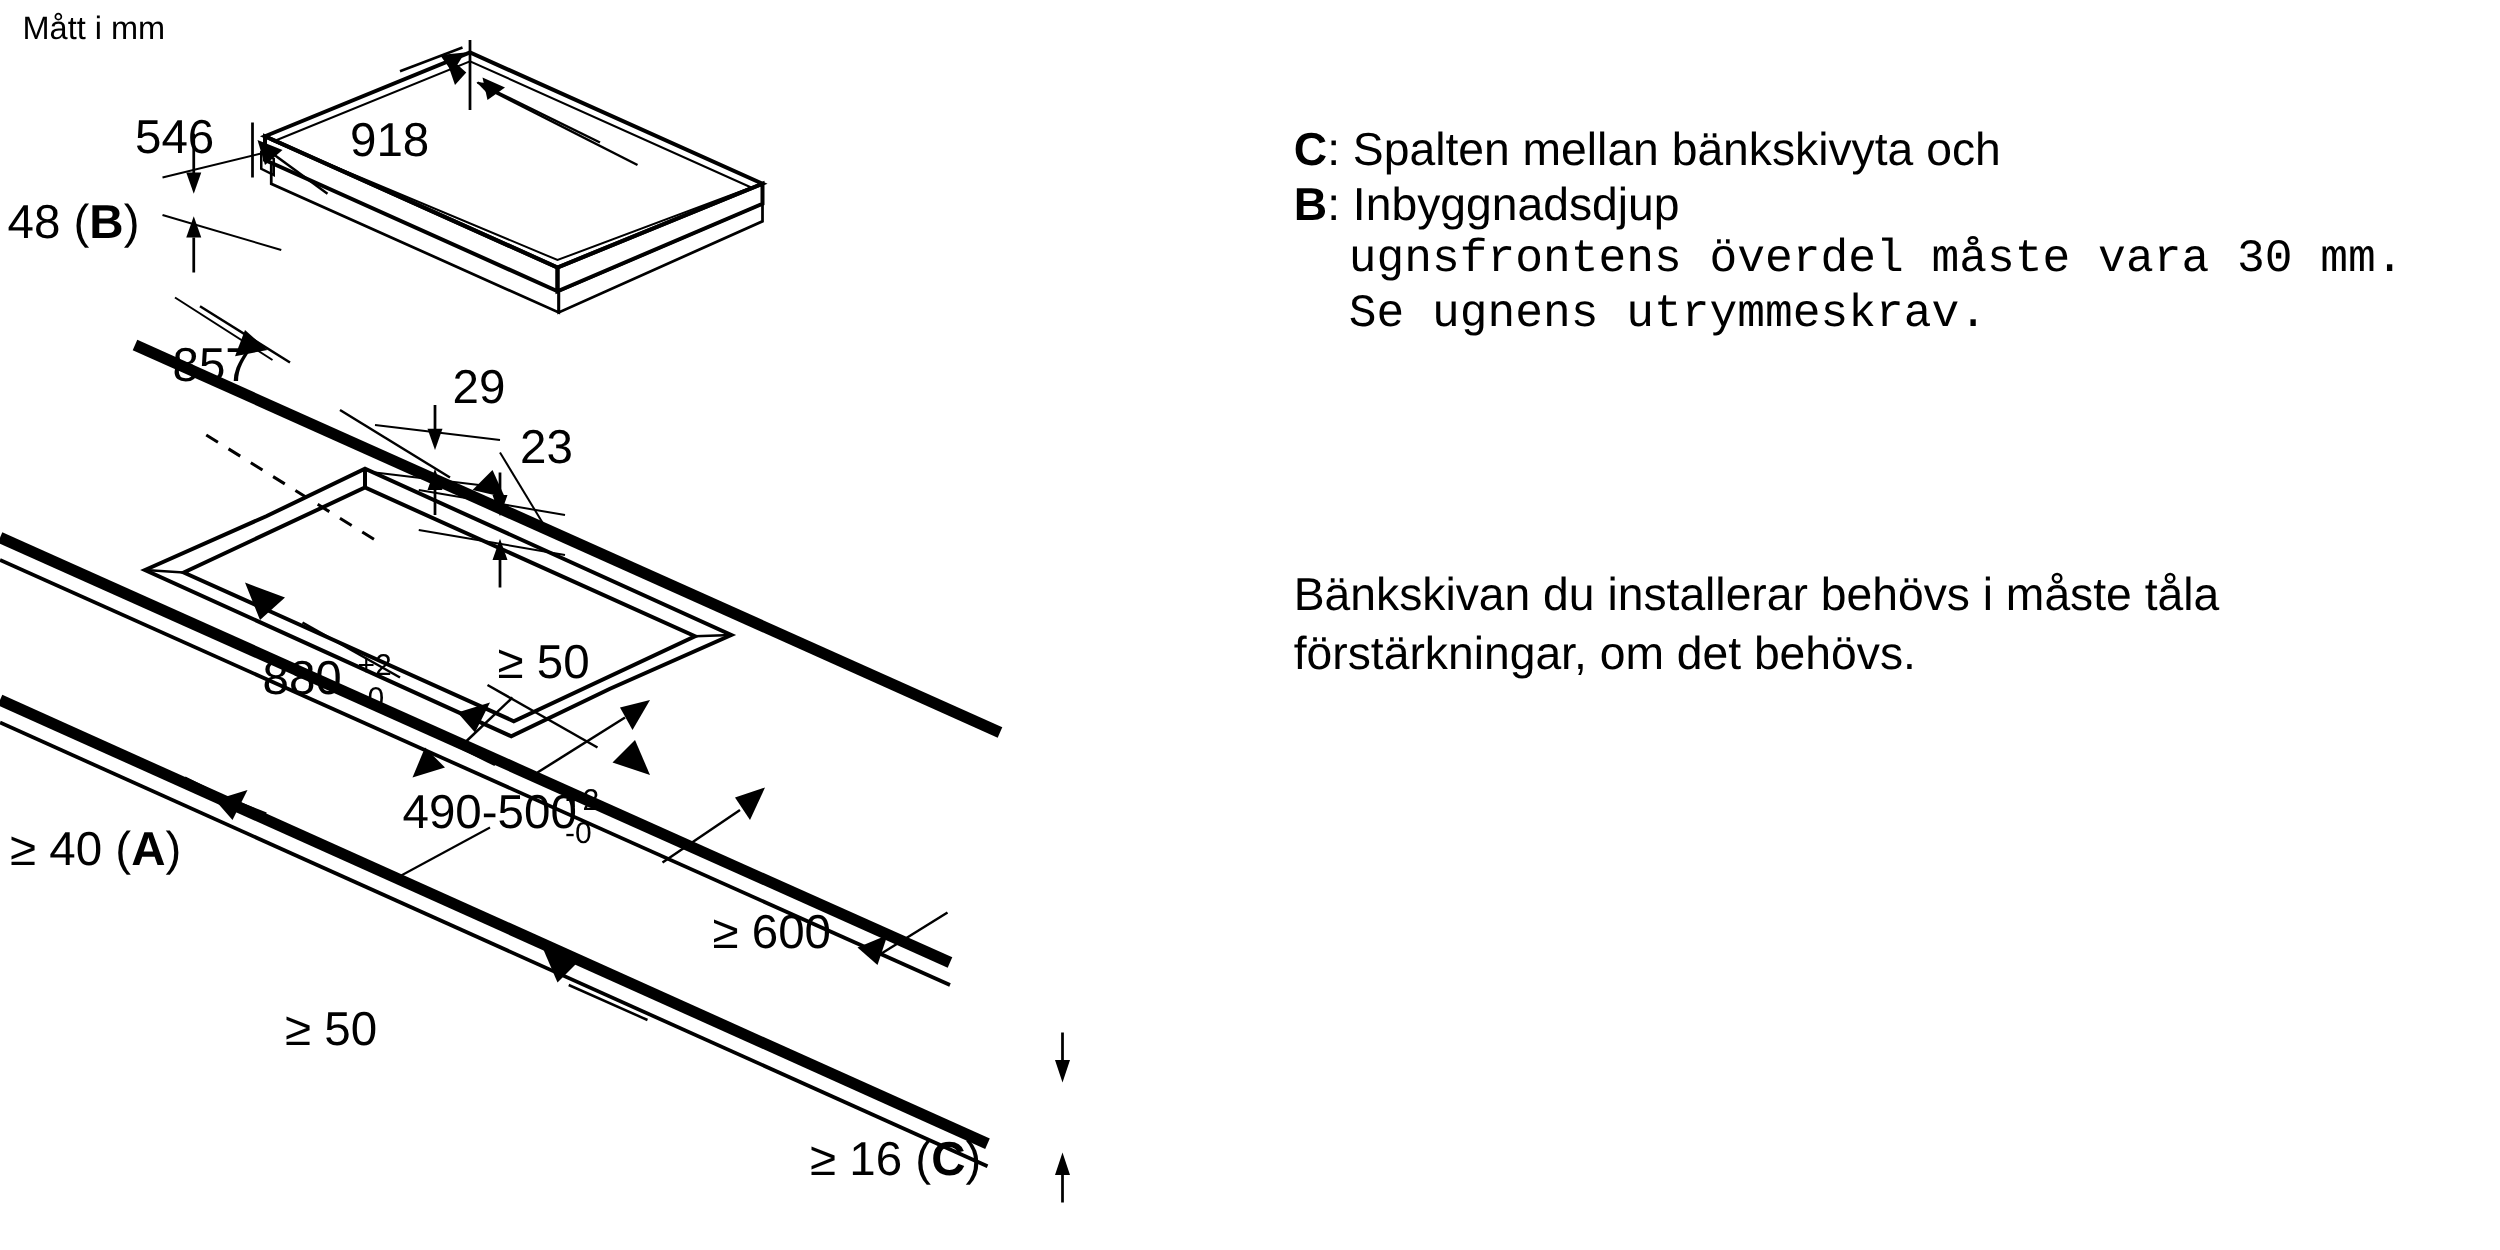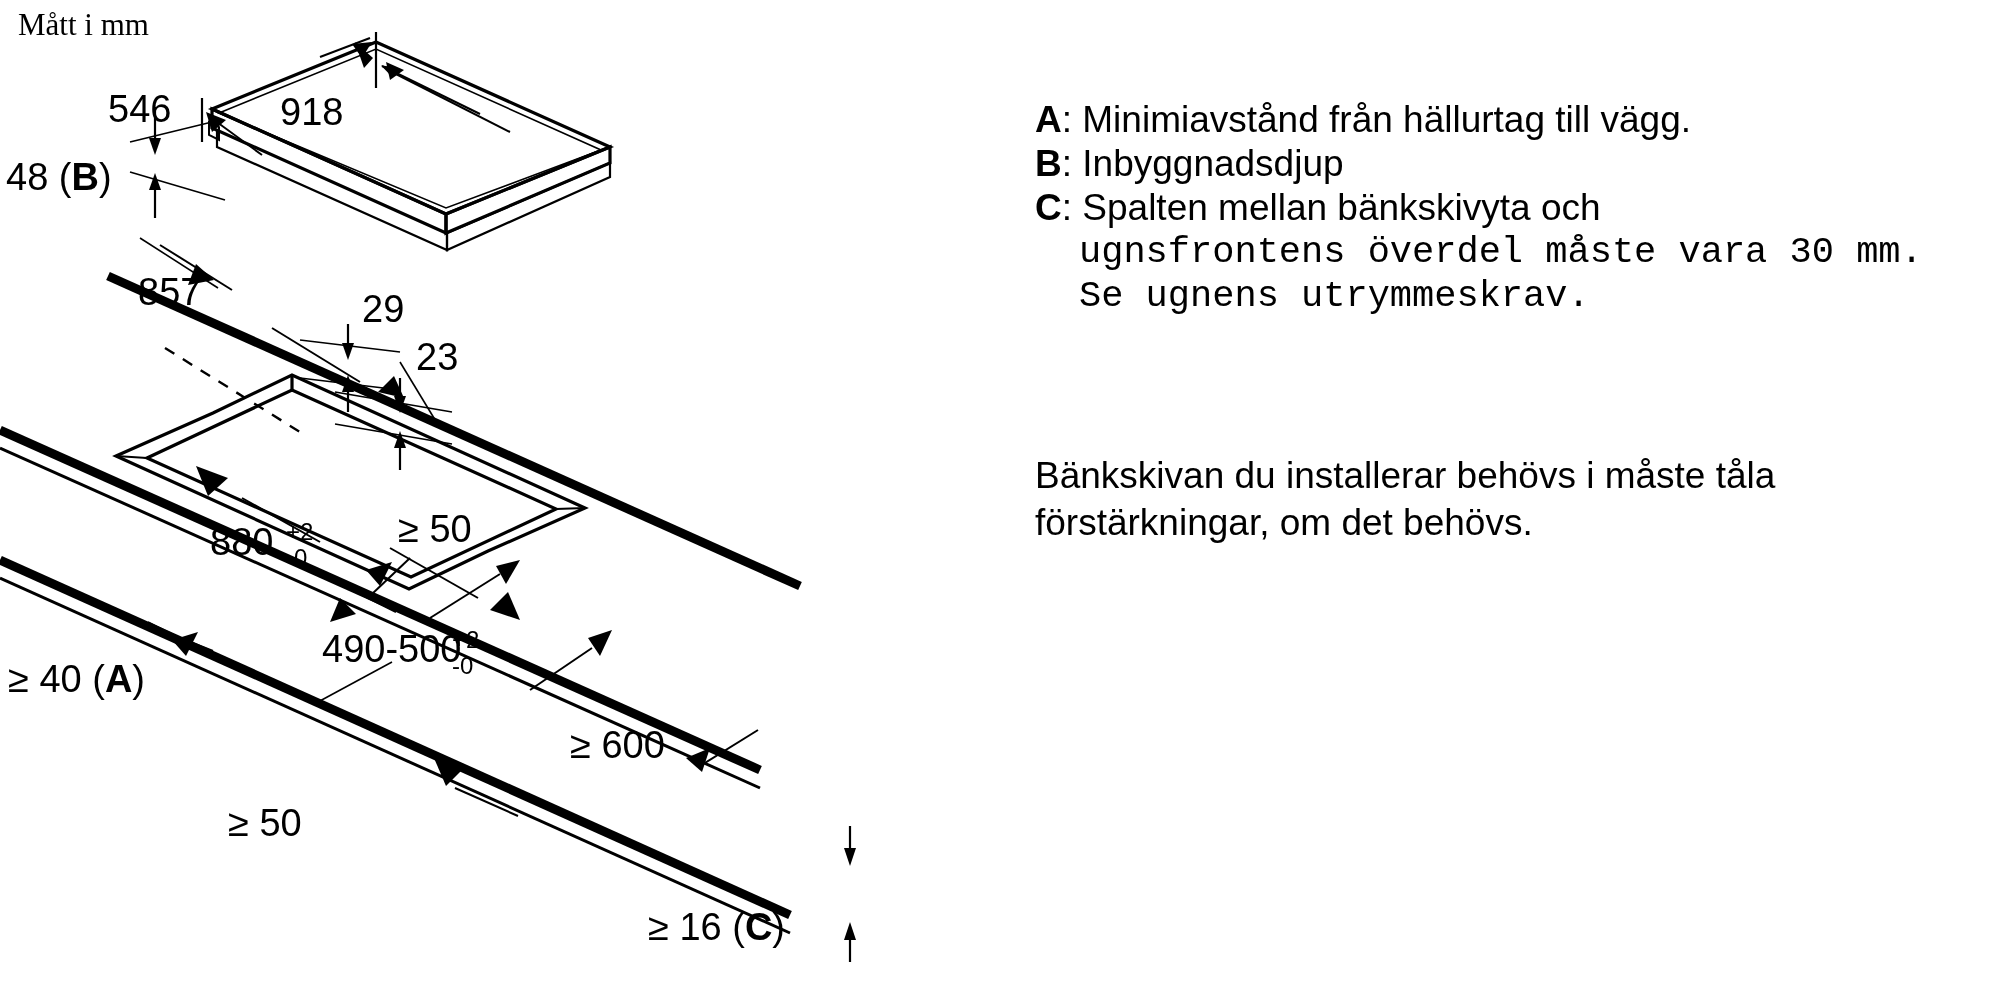--- a/index.html
+++ b/index.html
@@ -20,24 +20,23 @@
     position: absolute;
     left: 0;
     top: 0;
     width: 1000px;
     height: 1000px;
   }
   .units-title {
     position: absolute;
     left: 18px;
     top: 8px;
-    font-size: 31px;
+    font-size: 26px;
     line-height: 1.1;
     white-space: nowrap;
-    font-family: Liberation Serif, serif;
   }
   .notes {
     position: absolute;
     left: 1035px;
     top: 98px;
     width: 930px;
   }
   .note-line {
     font-size: 37px;
     line-height: 44px;
@@ -259,23 +258,22 @@
     </g>
     <g>
       <text class="dim" x="648" y="940">
         <tspan>≥ 16 (</tspan><tspan class="dim-b">C</tspan><tspan>)</tspan>
       </text>
     </g>
 
   </svg>
 
   <div class="notes">
-    <div class="note-line"><span class="key">A</span><span>: </span><span>Minimiavstånd från hällurtag till vägg.</span></div>
+    <div class="note-line"><span class="key">C</span><span>: </span><span>Spalten mellan bänkskivyta och</span></div>
     <div class="note-line"><span class="key">B</span><span>: </span><span>Inbyggnadsdjup</span></div>
-    <div class="note-line"><span class="key">C</span><span>: </span><span>Spalten mellan bänkskivyta och</span></div>
     <div class="note-line note-indent">ugnsfrontens överdel måste vara 30 mm.</div>
     <div class="note-line note-indent">Se ugnens utrymmeskrav.</div>
   </div>
 
   <div class="para">
     <div class="para-line">Bänkskivan du installerar behövs i måste tåla</div>
     <div class="para-line">förstärkningar, om det behövs.</div>
   </div>
 
 </div>

